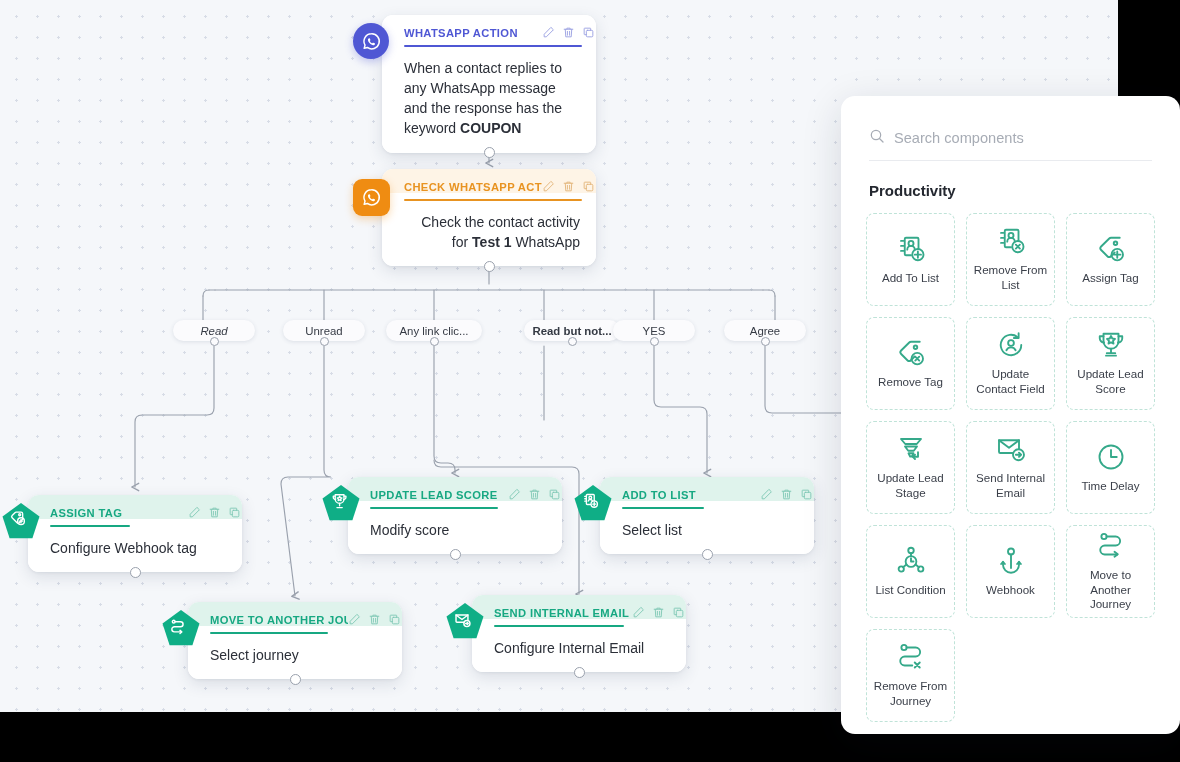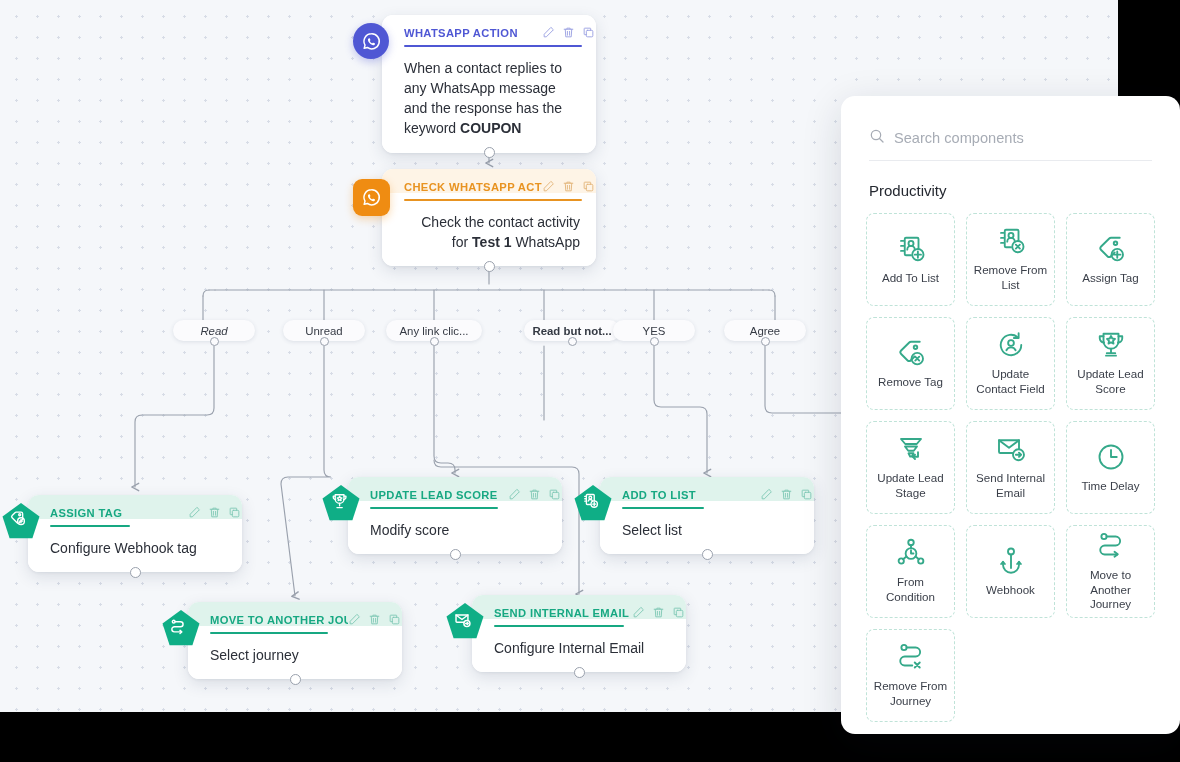--- a/index.html
+++ b/index.html
@@ -233,21 +233,21 @@
     width: 240px;
   }
   .panel-search .s-input::placeholder { color: #a7acb5; }
   .panel-divider {
     height: 1px;
     background: #e9ebef;
     margin: 0 28px;
   }
   .panel-section-title {
     font-size: 15px;
-    font-weight: normal;
+    font-weight: bold;
     color: #242830;
     padding: 21px 28px 0 28px;
   }
   .panel-grid {
     display: grid;
     grid-template-columns: repeat(3, 1fr);
     gap: 11px;
     padding: 14px 25px 20px 25px;
   }
   .comp-card {
@@ -740,21 +740,21 @@
         <span class="c-icon">
           <svg width="30" height="30" viewBox="0 0 24 24" fill="none" stroke="#35a98a" stroke-width="1.5" stroke-linecap="round" stroke-linejoin="round">
             <circle cx="12" cy="3.6" r="2.2"></circle>
             <circle cx="4.2" cy="18.4" r="2.1"></circle>
             <circle cx="19.8" cy="18.4" r="2.1"></circle>
             <circle cx="12" cy="12.4" r="4.3"></circle>
             <path d="M12 9.8v2.6h2"></path>
             <path d="M12 5.8v2.3M8.4 14.8L5.6 17M15.6 14.8L18.4 17"></path>
           </svg>
         </span>
-        <span class="c-label">From Condition</span>
+        <span class="c-label">List Condition</span>
       </div>
 
       <div class="comp-card">
         <span class="c-icon">
           <svg width="30" height="30" viewBox="0 0 24 24" fill="none" stroke="#35a98a" stroke-width="1.5" stroke-linecap="round" stroke-linejoin="round">
             <circle cx="12" cy="4.4" r="2.4"></circle>
             <path d="M12 6.8v10.8"></path>
             <path d="M5.6 12.8v2.2a6.4 6.4 0 0 0 12.8 0v-2.2"></path>
             <path d="M4.1 14.4l1.5-1.8 1.5 1.8M16.9 14.4l1.5-1.8 1.5 1.8"></path>
           </svg>

